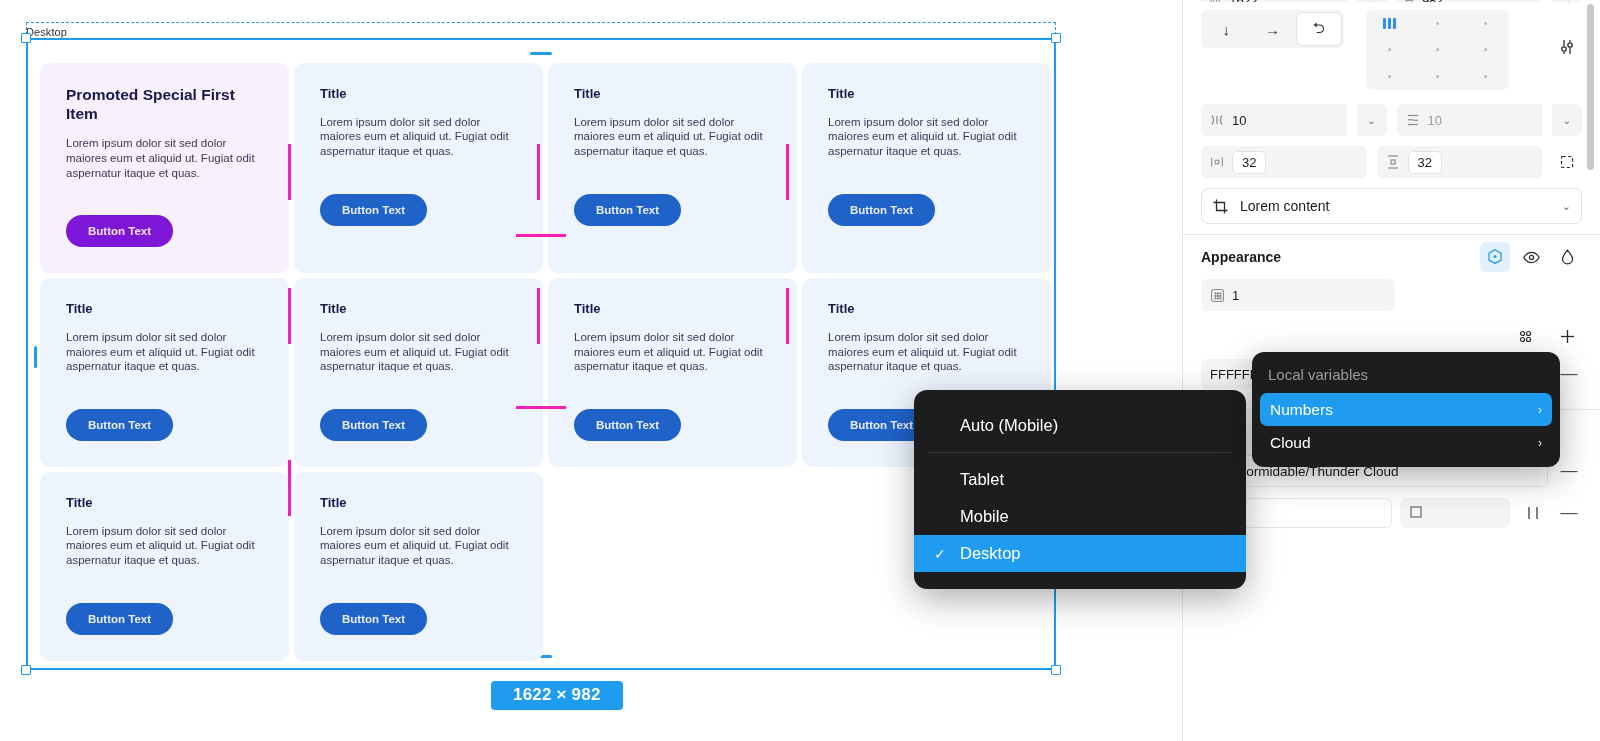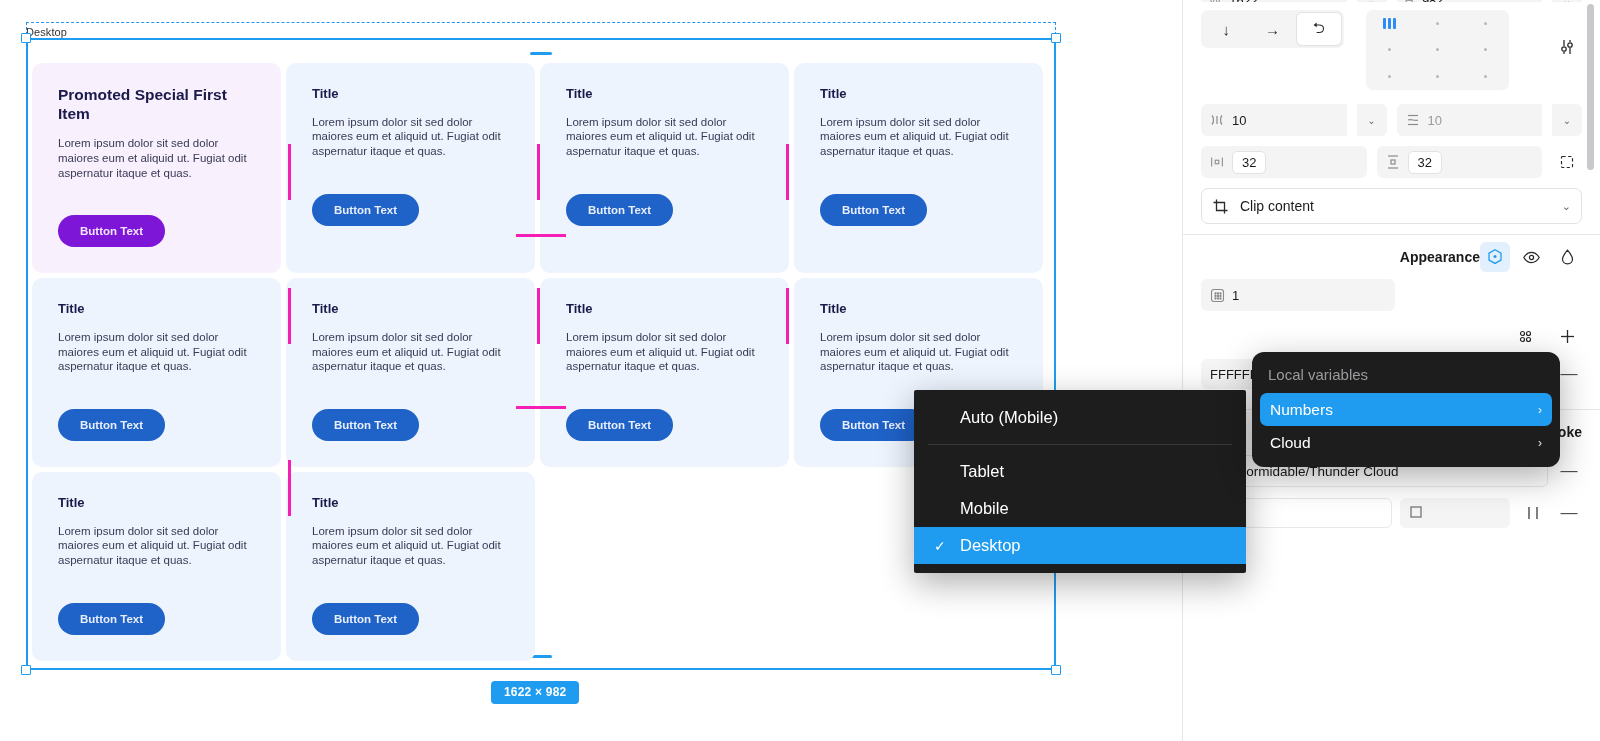--- a/index.html
+++ b/index.html
@@ -42,28 +42,28 @@
 
   
   .edge-mark { position: absolute; background: #1f9cf0; }
   .edge-mark.top    { left: 530px; top: 52px;  width: 22px; height: 3px; border-radius: 2px; }
   .edge-mark.bottom { left: 530px; top: 655px; width: 22px; height: 3px; border-radius: 2px; }
   .edge-mark.left   { left: 34px;  top: 346px; width: 3px;  height: 22px; border-radius: 2px; }
 
   .dim-badge {
     position: absolute; left: 491px; top: 681px;
     background: #1f9cf0; color: #ffffff;
-    font-size: 12px; font-weight: 700;
-    padding: 4px 13px 5px; border-radius: 4px;
+    font-size: 17px; font-weight: 700;
+    padding: 4px 22px 5px; border-radius: 4px;
     white-space: nowrap; letter-spacing: .2px;
   }
 
   
   .card-grid {
-    position: absolute; left: 32px; top: 63px;
+    position: absolute; left: 40px; top: 63px;
     width: 1002px;
     display: grid;
     grid-template-columns: repeat(4, 249px);
     column-gap: 5px;
     row-gap: 5px;
   }
   .card {
     background: #edf4fd;
     border-radius: 10px;
     padding: 23px 26px 26px 26px;
@@ -166,21 +166,21 @@
   }
 
   .clip-select {
     display: flex; align-items: center; gap: 10px;
     border: 1px solid #e2e2e4; border-radius: 7px;
     height: 36px; padding: 0 10px; margin-top: 4px; background: #fff;
   }
   .clip-select .txt { font-size: 14px; color: #1a1a1a; flex: 1; }
 
   .sec-head {
-    display: flex; align-items: center; height: 44px; text-align: right;
+    display: flex; align-items: center; height: 44px;
   }
   .sec-head .title { font-size: 14px; font-weight: 700; color: #1a1a1a; flex: 1; }
   .sec-head .acts { display: flex; align-items: center; gap: 6px; }
   .chip-active { background: #e2effd; border-radius: 6px; }
 
   .fill-row { display: flex; align-items: center; gap: 8px; height: 34px; }
   .swatch-rd { width: 17px; height: 17px; border-radius: 50%; background: #8e8e93; display:flex; align-items:center; justify-content:center; flex:0 0 17px;}
   .swatch-rd i { width: 7px; height: 7px; border-radius: 50%; background: #ffffff; display:block; }
   .hexfield {
     display: flex; align-items: center; background: #f4f4f5; border-radius: 6px;
@@ -204,23 +204,23 @@
   .scrollbar-track {
     position: absolute; right: 3px; top: 0; width: 7px; height: 741px; background: transparent;
   }
   .scrollbar-thumb {
     position: absolute; right: 3px; top: 4px; width: 7px; height: 166px;
     background: #c9c9cd; border-radius: 4px;
   }
 
   
   .ctx-menu {
-    position: absolute; background: #1d1d1d; border-radius: 2px;
+    position: absolute; background: #1d1d1d; border-radius: 13px;
     box-shadow: 0 10px 34px rgba(0,0,0,.32);
-    padding: 9px 0; z-index: 50;
+    padding: 17px 0; z-index: 50;
   }
   .ctx-item {
     display: flex; align-items: center;
     height: 37px; padding: 0 18px 0 46px;
     color: #ffffff; font-size: 16.5px; white-space: nowrap; cursor: pointer;
     position: relative;
   }
   .ctx-item.selected { background: #1f9cf0; }
   .ctx-item .check { position: absolute; left: 20px; font-size: 14px; }
   .ctx-sep { height: 1px; background: #3a3a3a; margin: 8px 14px; }
@@ -438,21 +438,21 @@
         </div>
       </div>
 
       <div class="clip-select">
         <span class="ic" style="color:#2b2b2e; width:18px; height:18px; display:flex; align-items:center;">
           <svg width="17" height="17" viewBox="0 0 17 17" fill="none" stroke="currentColor" stroke-width="1.3">
             <path d="M4.5 1.5 V12.5 H15.5"></path>
               <path d="M1.5 4.5 H12.5 V15.5"></path>
           </svg>
         </span>
-        <span class="txt">Clip content</span>
+        <span class="txt">Lorem content</span>
         <span style="color:#6b6b70; font-size:11px;">⌄</span>
       </div>
     </div>
 
     <div class="panel-divider"></div>
 
     <div class="panel-section">
       <div class="sec-head">
         <span class="title">Appearance</span>
         <span class="acts">

